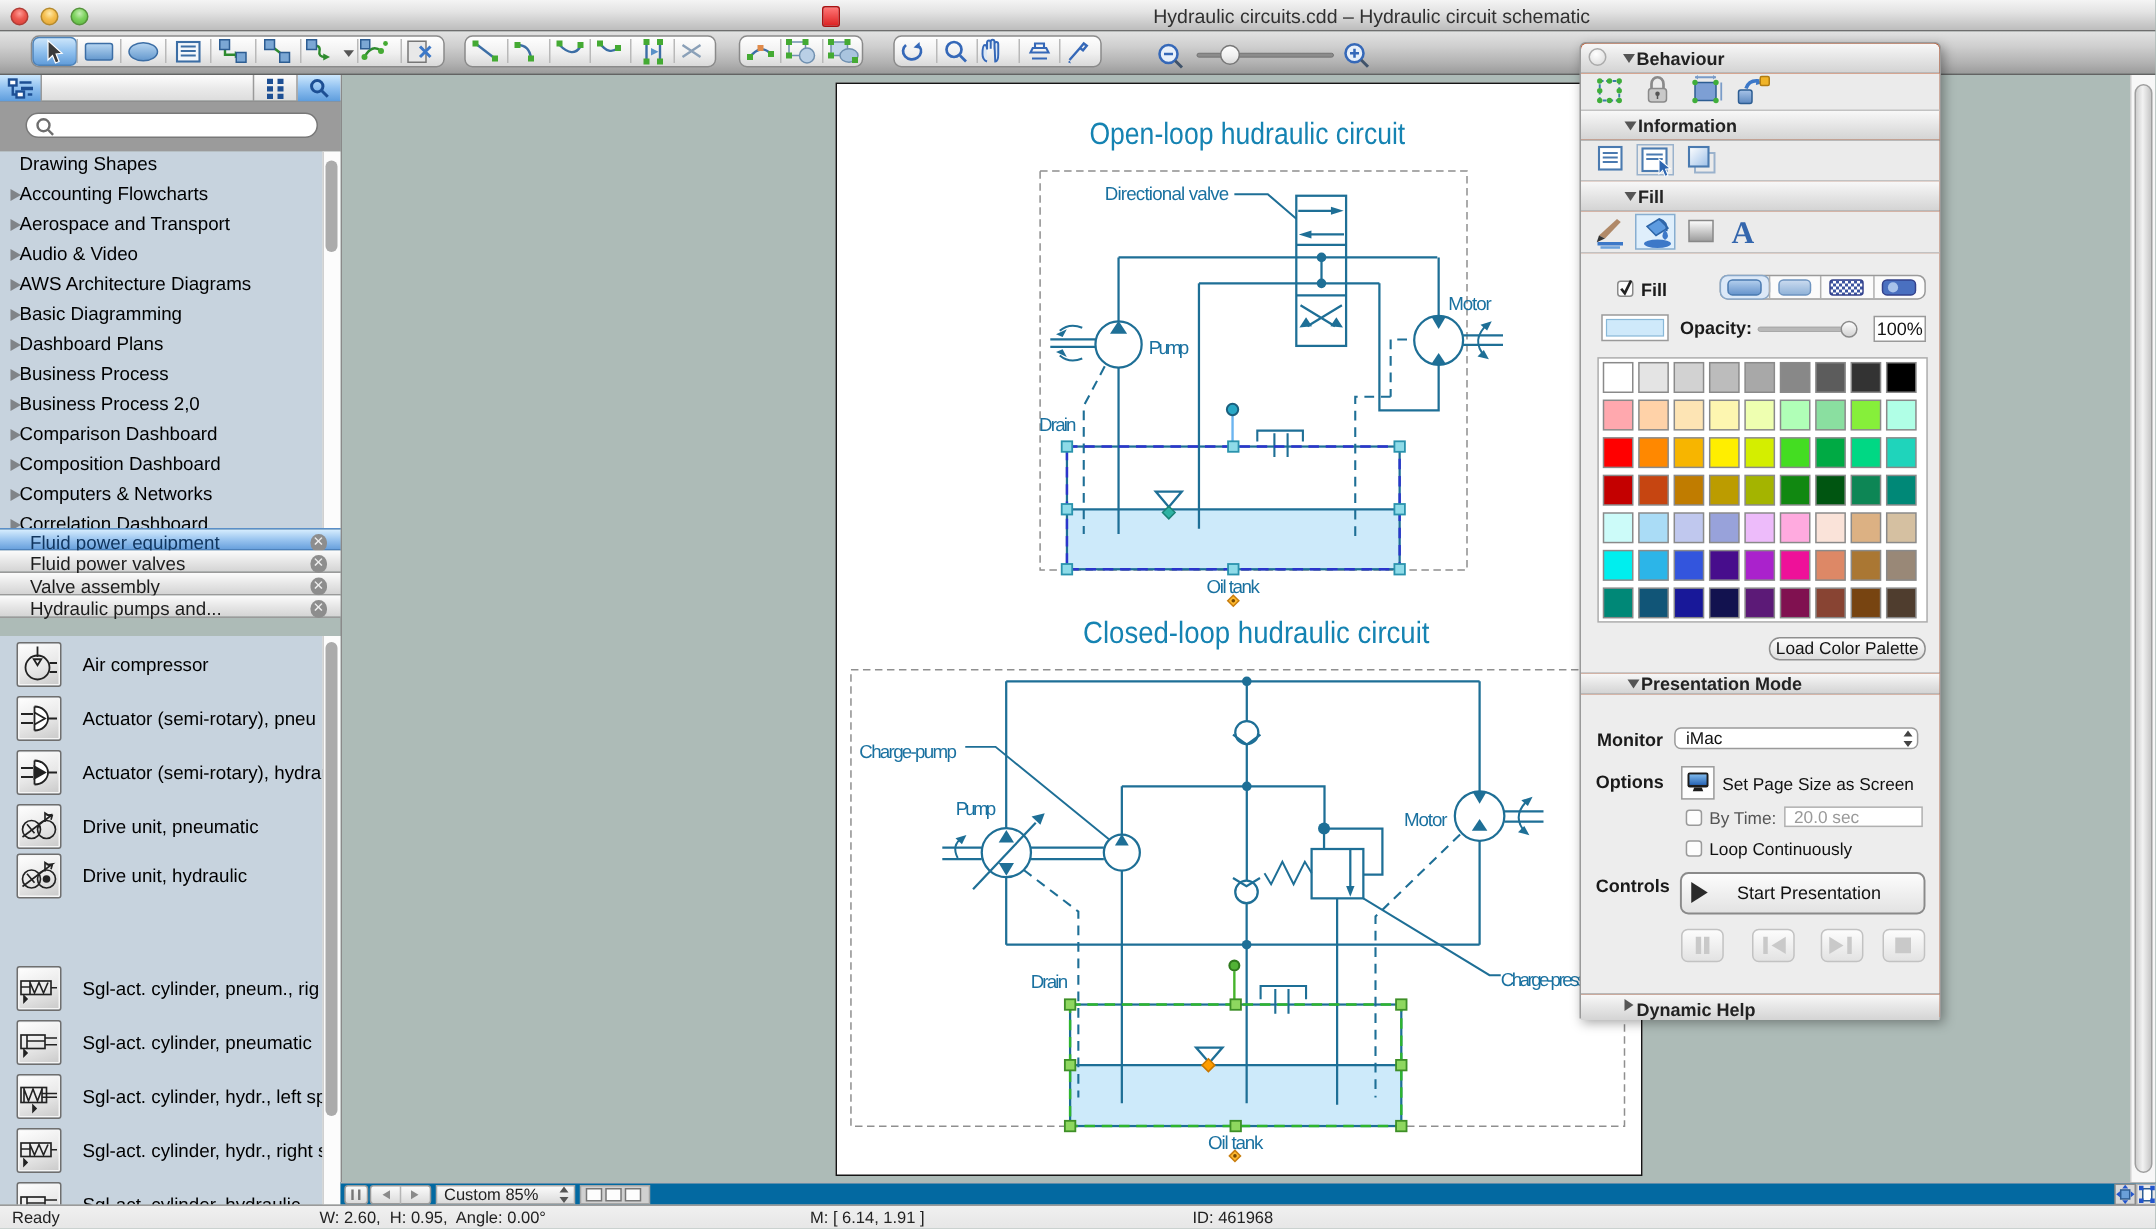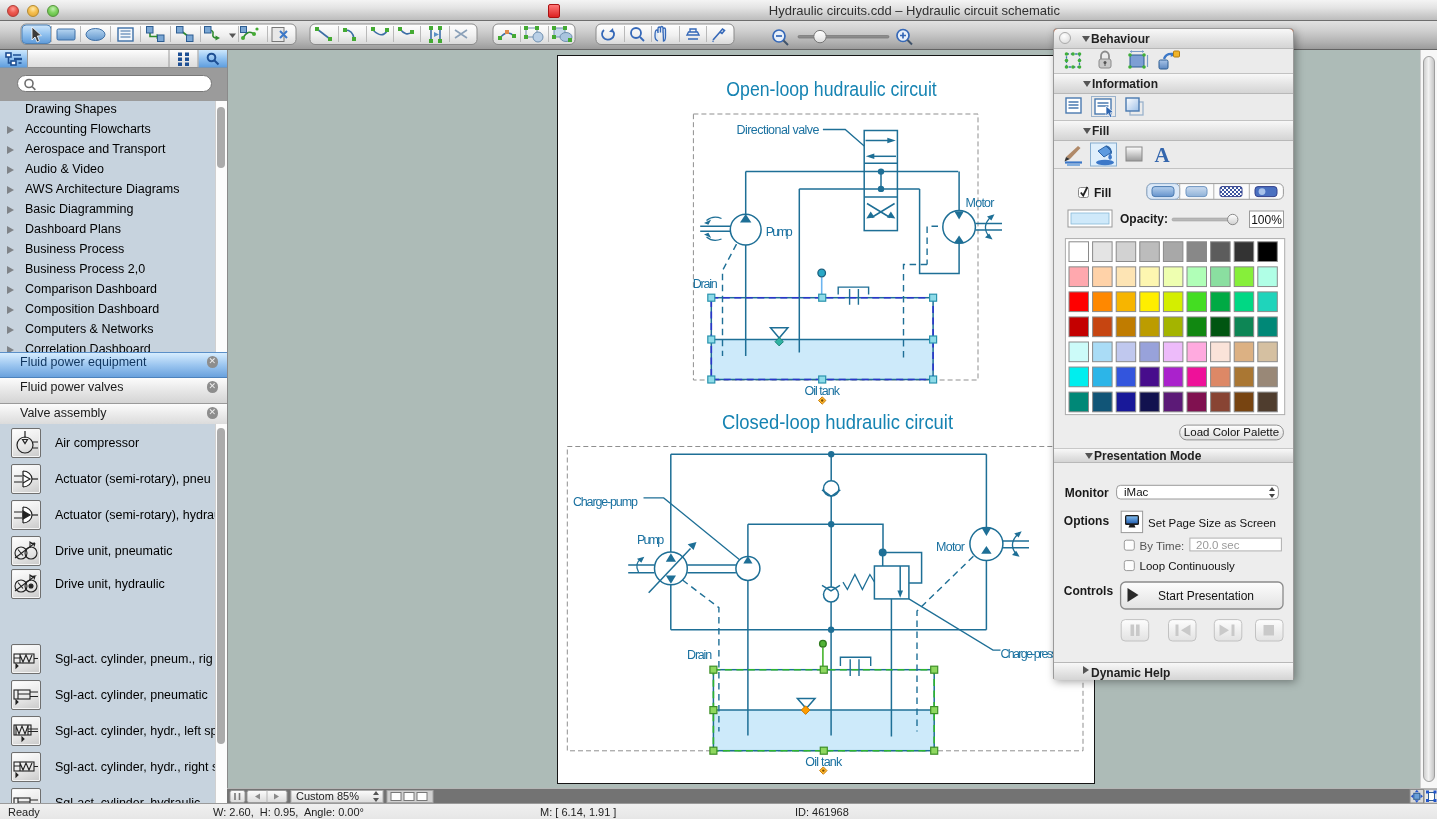--- a/index.html
+++ b/index.html
@@ -23,42 +23,42 @@
     background:linear-gradient(#e2e2e2,#cfcfcf 35%,#b2b2b2 75%,#9b9b9b);
     border-bottom:1px solid #636363; }
 
   
   #sb-head { left:0; top:50px; width:227px; height:17.5px; background:linear-gradient(#fdfdfd,#e9e9e9 55%,#dddddd); border-bottom:1px solid #8f8f8f;}
   #sb-search-area { left:0; top:67.5px; width:227px; height:33.5px; background:#9b9b9b; }
   #sb-searchbox { left:17px; top:7px; width:195px; height:17px; background:#fff; border:1px solid #787878; border-radius:9px; }
   #sb-list { left:0; top:101px; width:215px; height:251px; background:#c7d3de; overflow:hidden; font-size:12.5px; color:#000;}
   #sb-list-sb { left:215px; top:101px; width:12px; height:251px; background:#fcfcfc; border-left:1px solid #d0d0d0;}
   #sb-list-thumb { left:217px; top:107px; width:8px; height:61px; background:#ababab; border-radius:4px; }
-  .cat { height:20px; line-height:17px; padding-left:25px; position:relative; white-space:nowrap;}
+  .cat { height:20px; line-height:17px; padding-left:13px; position:relative; white-space:nowrap;}
   .cat::before { content:""; position:absolute; left:7px; top:4.5px; border-left:7px solid #808488; border-top:4.5px solid transparent; border-bottom:4.5px solid transparent; }
   .cat.noarr::before { display:none; }
   #sb-tabs { left:0; top:352px; width:227px; }
-  .tab { height:26px; line-height:18px; font-size:12.5px; color:#1c1c1c; padding-left:20px; background:linear-gradient(#fcfcfc,#e7e7e7 50%,#d4d4d4); border-bottom:1px solid #9a9a9a; position:relative;}
+  .tab { height:15px; line-height:18px; font-size:12.5px; color:#1c1c1c; padding-left:20px; background:linear-gradient(#fcfcfc,#e7e7e7 50%,#d4d4d4); border-bottom:1px solid #9a9a9a; position:relative;}
   .tab.sel { background:linear-gradient(#d7edfe,#9cc6f0 50%,#69a1dd); color:#10355e; border-top:1px solid #5a8fc8; border-bottom:1px solid #4d82bc;}
   .tabx { position:absolute; right:9px; top:3px; width:11.5px; height:11.5px; border-radius:50%; background:#8d8d8d; color:#efefef; font-size:9px; line-height:11px; text-align:center; }
   #sb-shapes { left:0; top:424px; width:215px; height:379px; background:#c7d3de; overflow:hidden;}
   .shape { position:absolute; left:0; width:215px; height:36px; }
   .shape .box { position:absolute; left:11px; top:3px; width:30px; height:30px; background:linear-gradient(160deg,#ffffff,#e8e8e8 55%,#c9c9c9); border:1px solid #6f6f6f; border-radius:2px; box-shadow:inset 0 0 0 1px #f5f5f5;}
   .shape .lbl { position:absolute; left:55px; top:11px; font-size:12.5px; color:#000; white-space:nowrap;}
   #sb-shapes-sb { left:215px; top:424px; width:12px; height:379px; background:#fcfcfc; border-left:1px solid #d0d0d0;}
   #sb-shapes-thumb { left:217px; top:428px; width:8px; height:316px; background:#ababab; border-radius:4px;}
 
   
   #canvas { left:227px; top:50px; width:1193px; height:738px; background:#adbbb7; border-left:1px solid #8a8a8a;}
   #page { left:557px; top:55px; width:538px; height:729px; background:#ffffff; border:1px solid #151515; }
   #vscroll { left:1420px; top:50px; width:17px; height:738px; background:#f7f7f7; border-left:1px solid #cfcfcf;}
   #vthumb { left:1422.5px; top:56px; width:12px; height:726px; background:linear-gradient(90deg,#cfcfcf,#f2f2f2 45%,#c6c6c6); border:1px solid #9f9f9f; border-radius:6px;}
 
   
-  #hscroll { left:227px; top:788px; width:1210px; height:15px; background:#737373; border-top:1px solid #b5b5b5; }
+  #hscroll { left:227px; top:788px; width:1210px; height:15px; background:#0369a1; border-top:1px solid #b5b5b5; }
   #statusbar { left:0; top:803px; width:1437px; height:32px; background:linear-gradient(#f0f0f0,#dcdcdc); border-top:1px solid #9a9a9a; font-size:11px; color:#222;}
   .st { position:absolute; top:2px; }
 
   
   #panel { left:1053px; top:28px; width:241px; height:651px; background:#c2410c; border:1px solid #9a9a9a; border-radius:4px 4px 0 0; box-shadow:2px 3px 8px rgba(0,0,0,.35); }
   .phead { position:relative; height:20px; background:linear-gradient(#f8f8f8,#e2e2e2 60%,#d4d4d4); border-bottom:1px solid #b8b8b8; font-size:12px; font-weight:bold; color:#222; }
   .phead .tri { position:absolute; left:31px; top:7px; border-top:6px solid #555; border-left:4px solid transparent; border-right:4px solid transparent;}
   .phead .txt { position:absolute; left:40px; top:3px; }
   .prow { position:relative; background:#ebebeb; }
 </style>

